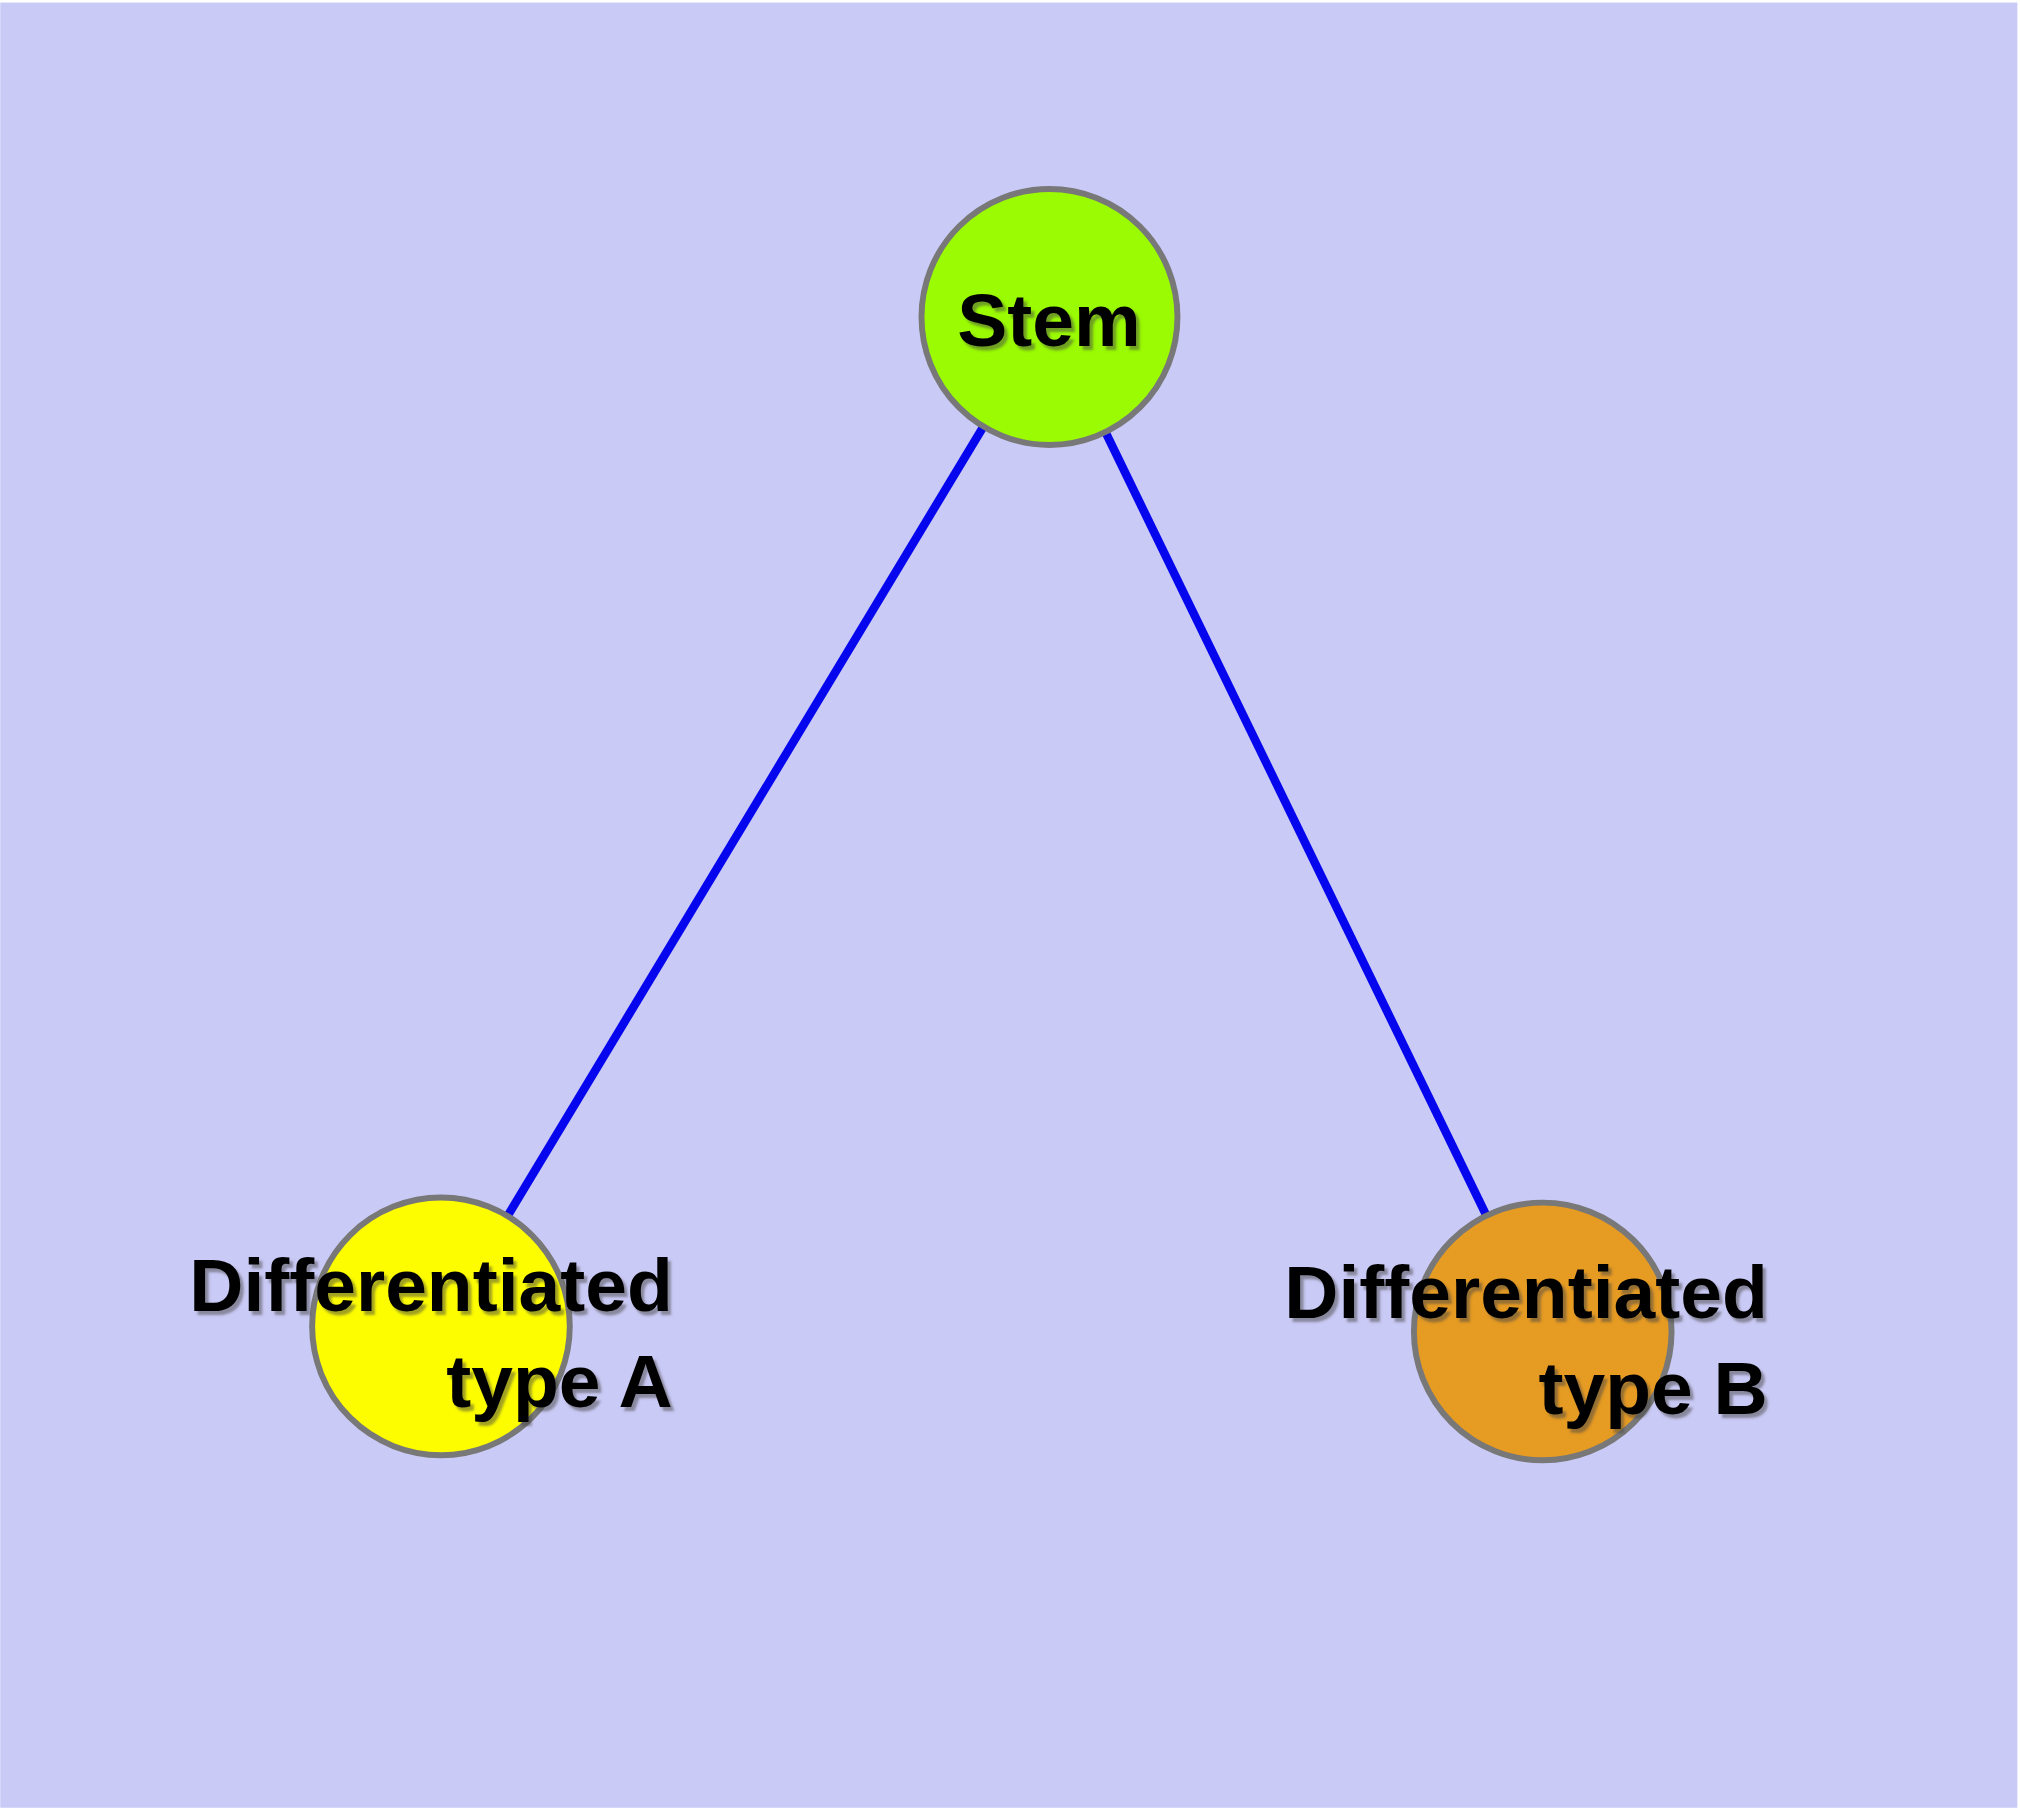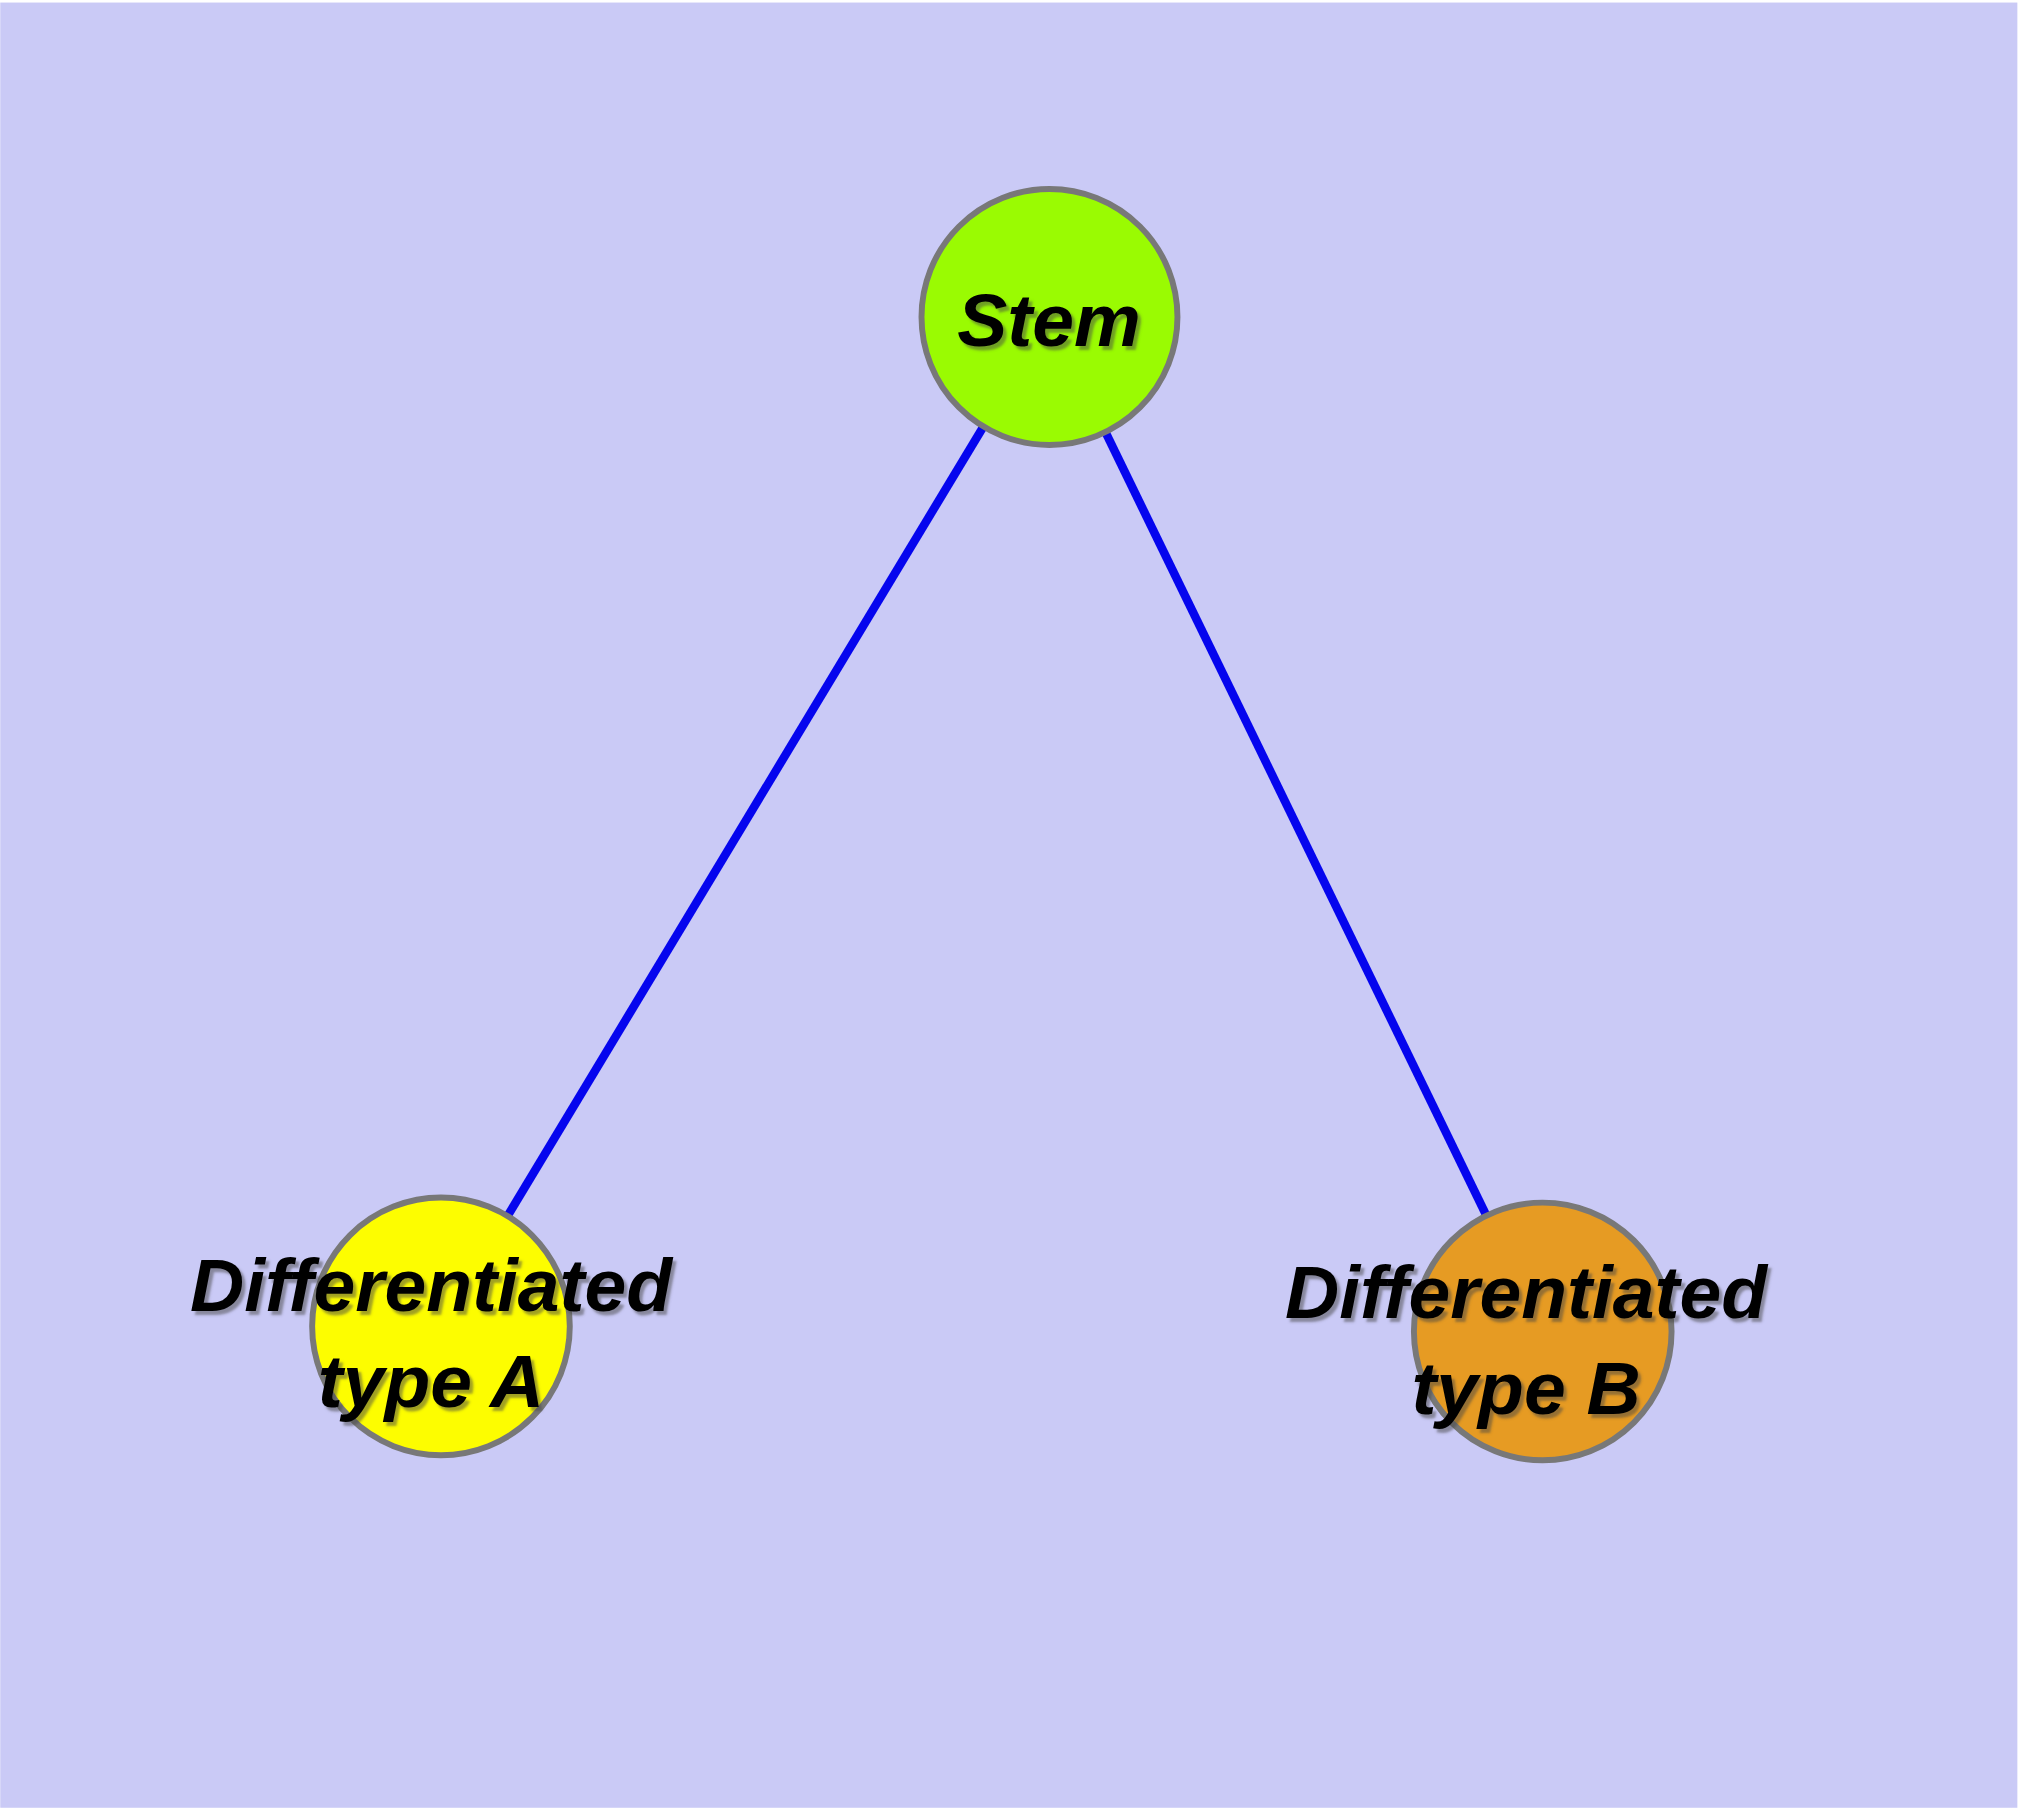--- a/index.html
+++ b/index.html
@@ -31,25 +31,24 @@
     stroke-width: 7;
   }
   .node-label {
     position: absolute;
     transform: translate(-50%, -50%);
     font-family: "Liberation Sans", sans-serif;
     font-weight: bold;
     font-size: 75px;
     line-height: 96px;
     color: #000000;
-    text-align: center;
+    text-align: right;
     white-space: pre-line;
     text-shadow: 3.4px 4.2px 2.5px rgba(70, 70, 70, 0.5);
     pointer-events: none;
-    font-style: italic;
   }
 </style>
 </head>
 <body>
 
 <div class="page">
 
   <svg class="graph-svg" width="2021" height="1812" viewBox="0 0 2384 2138">
 
     <rect x="0" y="3" width="2380" height="2130" fill="#cacaf6"></rect>

